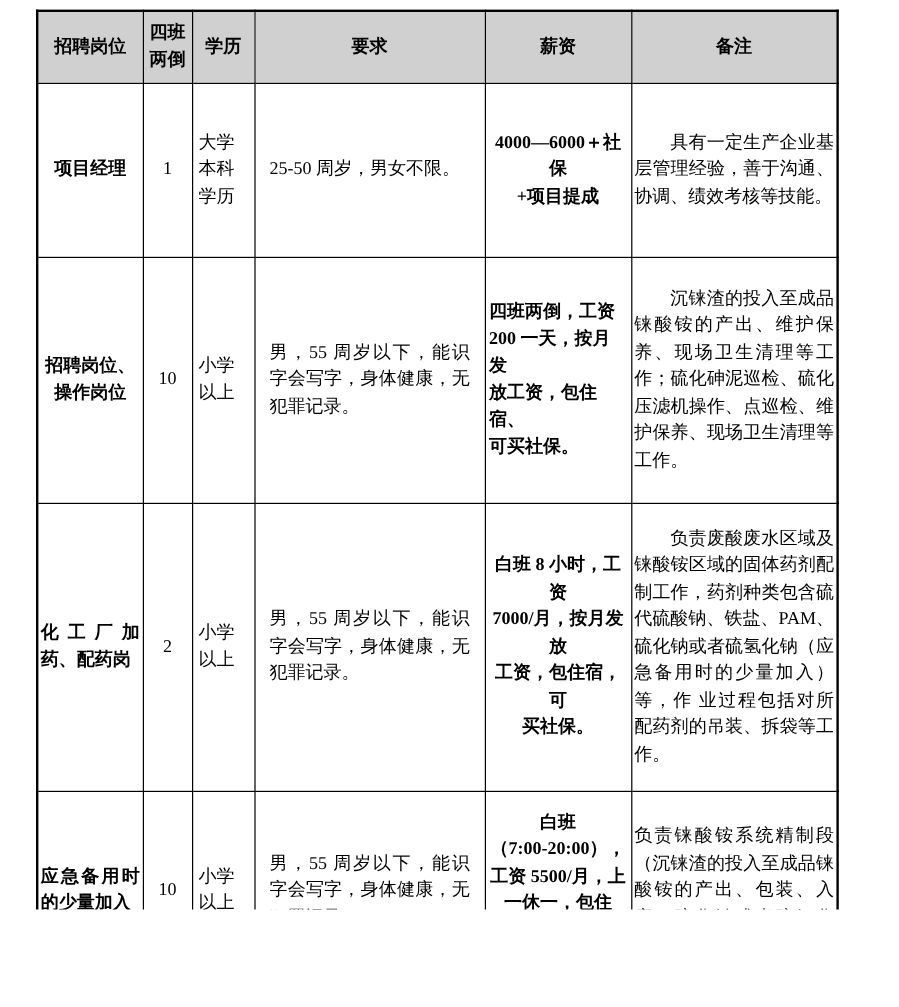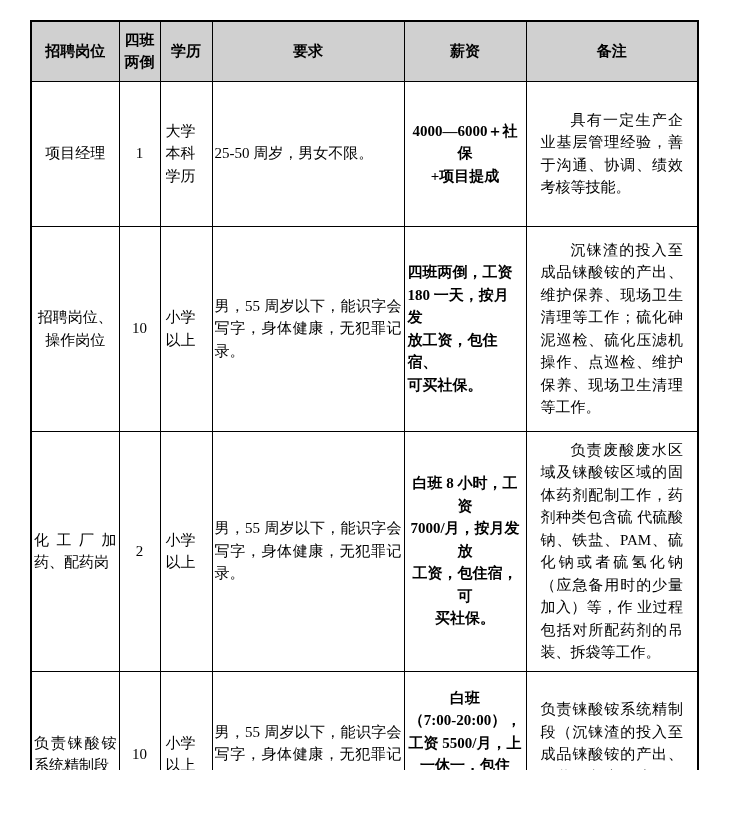--- a/index.html
+++ b/index.html
@@ -6,21 +6,20 @@
   html, body {
     width: 749px; height: 839px;
     background: #ffffff;
     font-family: "Liberation Serif", "DejaVu Serif", serif;
     color: #000000;
   }
   .page {
     position: relative;
     width: 749px; height: 758px;
     overflow: hidden;
-    margin-top: 12px;
   }
   table.recruit {
     position: absolute;
     left: 30px; top: 8px;
     width: 667px;
     border-collapse: collapse;
     table-layout: fixed;
     border: 2px solid var(--border, #000);
   }
   table.recruit th, table.recruit td {
@@ -44,43 +43,43 @@
   tr.r2   { height: 240px; }
   tr.r3   { height: 167px; }
 
   th.head {
     background: var(--header-bg, #d0d0d0);
     font-weight: bold;
     text-align: center;
     padding: 0 3px;
   }
   td.pos {
-    font-weight: normal;
+    font-weight: bold;
     text-align: center;
     padding: 0 2px;
   }
   td.pos.just { text-align: justify; }
   td.num { text-align: center; }
   td.edu { text-align: left; padding: 0 5px; }
   td.req {
     text-align: justify;
-    padding: 0 2px;
+    padding: 0 12px;
   }
   td.sal {
     font-weight: bold;
     font-size: 14px;
     line-height: 1.6;
     white-space: pre-line;
     text-align: center;
     padding: 0 3px;
   }
   td.sal.left { text-align: left; }
   td.rem {
     text-align: justify;
-    padding: 0 14px;
+    padding: 0 2px;
   }
   td.rem.indent { text-indent: 2em; }
 </style>
 </head>
 <body style="color: rgb(0, 0, 0);">
 
 <div class="page">
   <table class="recruit">
     <colgroup>
       <col class="c-pos">
@@ -109,38 +108,38 @@
         <td class="sal">4000—6000＋社保
 +项目提成</td>
         <td class="rem indent">具有一定生产企业基层管理经验，善于沟通、协调、绩效考核等技能。</td>
       </tr>
       <tr class="r1">
         <td class="pos">招聘岗位、操作岗位</td>
         <td class="num">10</td>
         <td class="edu">小学以上</td>
         <td class="req">男，55 周岁以下，能识字会写字，身体健康，无犯罪记录。</td>
         <td class="sal left">四班两倒，工资
-180 一天，按月发
+200 一天，按月发
 放工资，包住宿、
 可买社保。</td>
         <td class="rem indent">沉铼渣的投入至成品铼酸铵的产出、维护保养、现场卫生清理等工作；硫化砷泥巡检、硫化压滤机操作、点巡检、维护保养、现场卫生清理等工作。</td>
       </tr>
       <tr class="r2">
         <td class="pos just">化工厂加药、配药岗</td>
         <td class="num">2</td>
         <td class="edu">小学以上</td>
         <td class="req">男，55 周岁以下，能识字会写字，身体健康，无犯罪记录。</td>
         <td class="sal">白班 8 小时，工资
 7000/月，按月发放
 工资，包住宿，可
 买社保。</td>
         <td class="rem indent">负责废酸废水区域及铼酸铵区域的固体药剂配制工作，药剂种类包含硫 代硫酸钠、铁盐、PAM、硫化钠或者硫氢化钠（应急备用时的少量加入）等，作 业过程包括对所配药剂的吊装、拆袋等工作。</td>
       </tr>
       <tr class="r3">
-        <td class="pos just">负责铼酸铵系统精制段</td>
+        <td class="pos just">应急备用时的少量加入</td>
         <td class="num">10</td>
         <td class="edu">小学以上</td>
         <td class="req">男，55 周岁以下，能识字会写字，身体健康，无犯罪记录。</td>
         <td class="sal">白班
 （7:00-20:00），
 工资 5500/月，上
 一休一，包住宿，
 可买社保。</td>
         <td class="rem">负责铼酸铵系统精制段（沉铼渣的投入至成品铼酸铵的产出、包装、入库）硫化钠或者硫氢化钠。</td>
       </tr>

